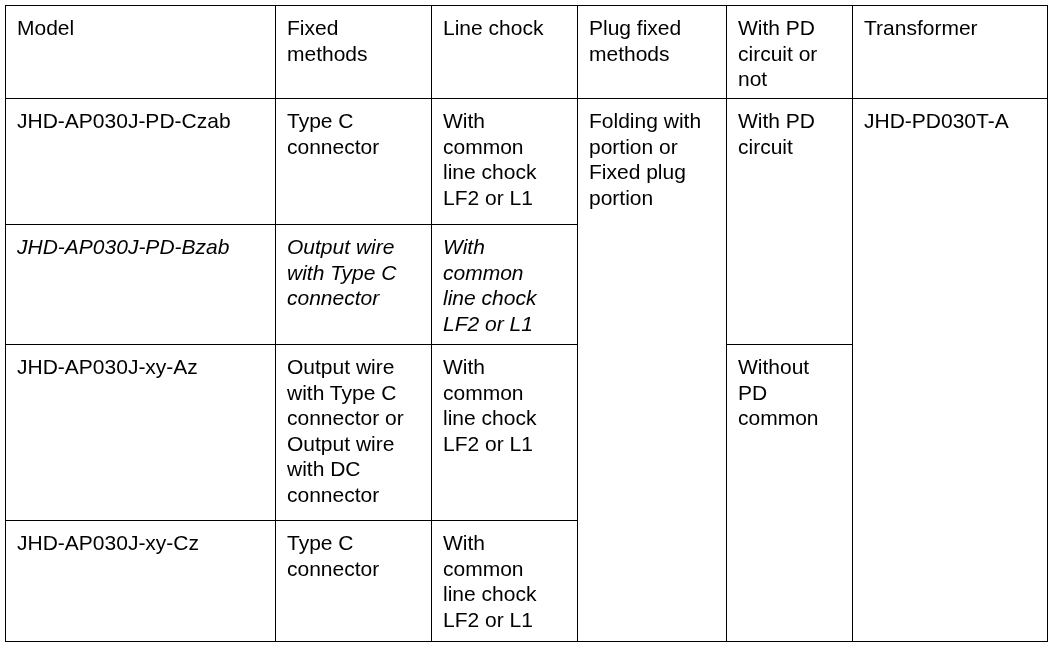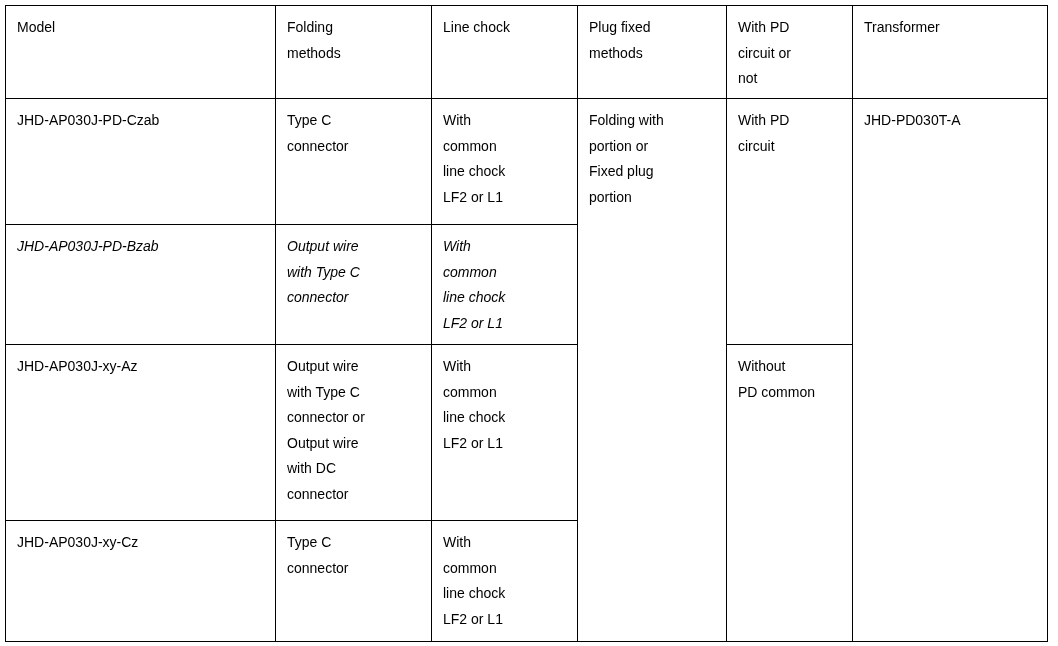--- a/index.html
+++ b/index.html
@@ -31,21 +31,21 @@
     border-collapse: collapse;
     table-layout: fixed;
     background: #ffffff;
   }
 
   table.spec-table td {
     border: 1px solid #000000;
     vertical-align: top;
     text-align: left;
     padding: 9px 0 0 11px;
-    font-size: 14px;
+    font-size: 21px;
     line-height: 25.5px;
     font-family: "Liberation Sans", sans-serif;
     color: #000000;
     font-weight: normal;
     word-wrap: break-word;
     overflow-wrap: break-word;
   }
 
   
   col.c-model        { width: 270px; }
@@ -81,21 +81,21 @@
       <col class="c-pd">
       <col class="c-transformer">
     </colgroup>
     <tbody>
 
       <tr class="r-head">
         <td>
           <span class="cell-text">Model</span>
         </td>
         <td>
-          <span class="cell-text">Folding
+          <span class="cell-text">Fixed
 methods</span>
         </td>
         <td>
           <span class="cell-text">Line chock</span>
         </td>
         <td>
           <span class="cell-text">Plug fixed
 methods</span>
         </td>
         <td>

